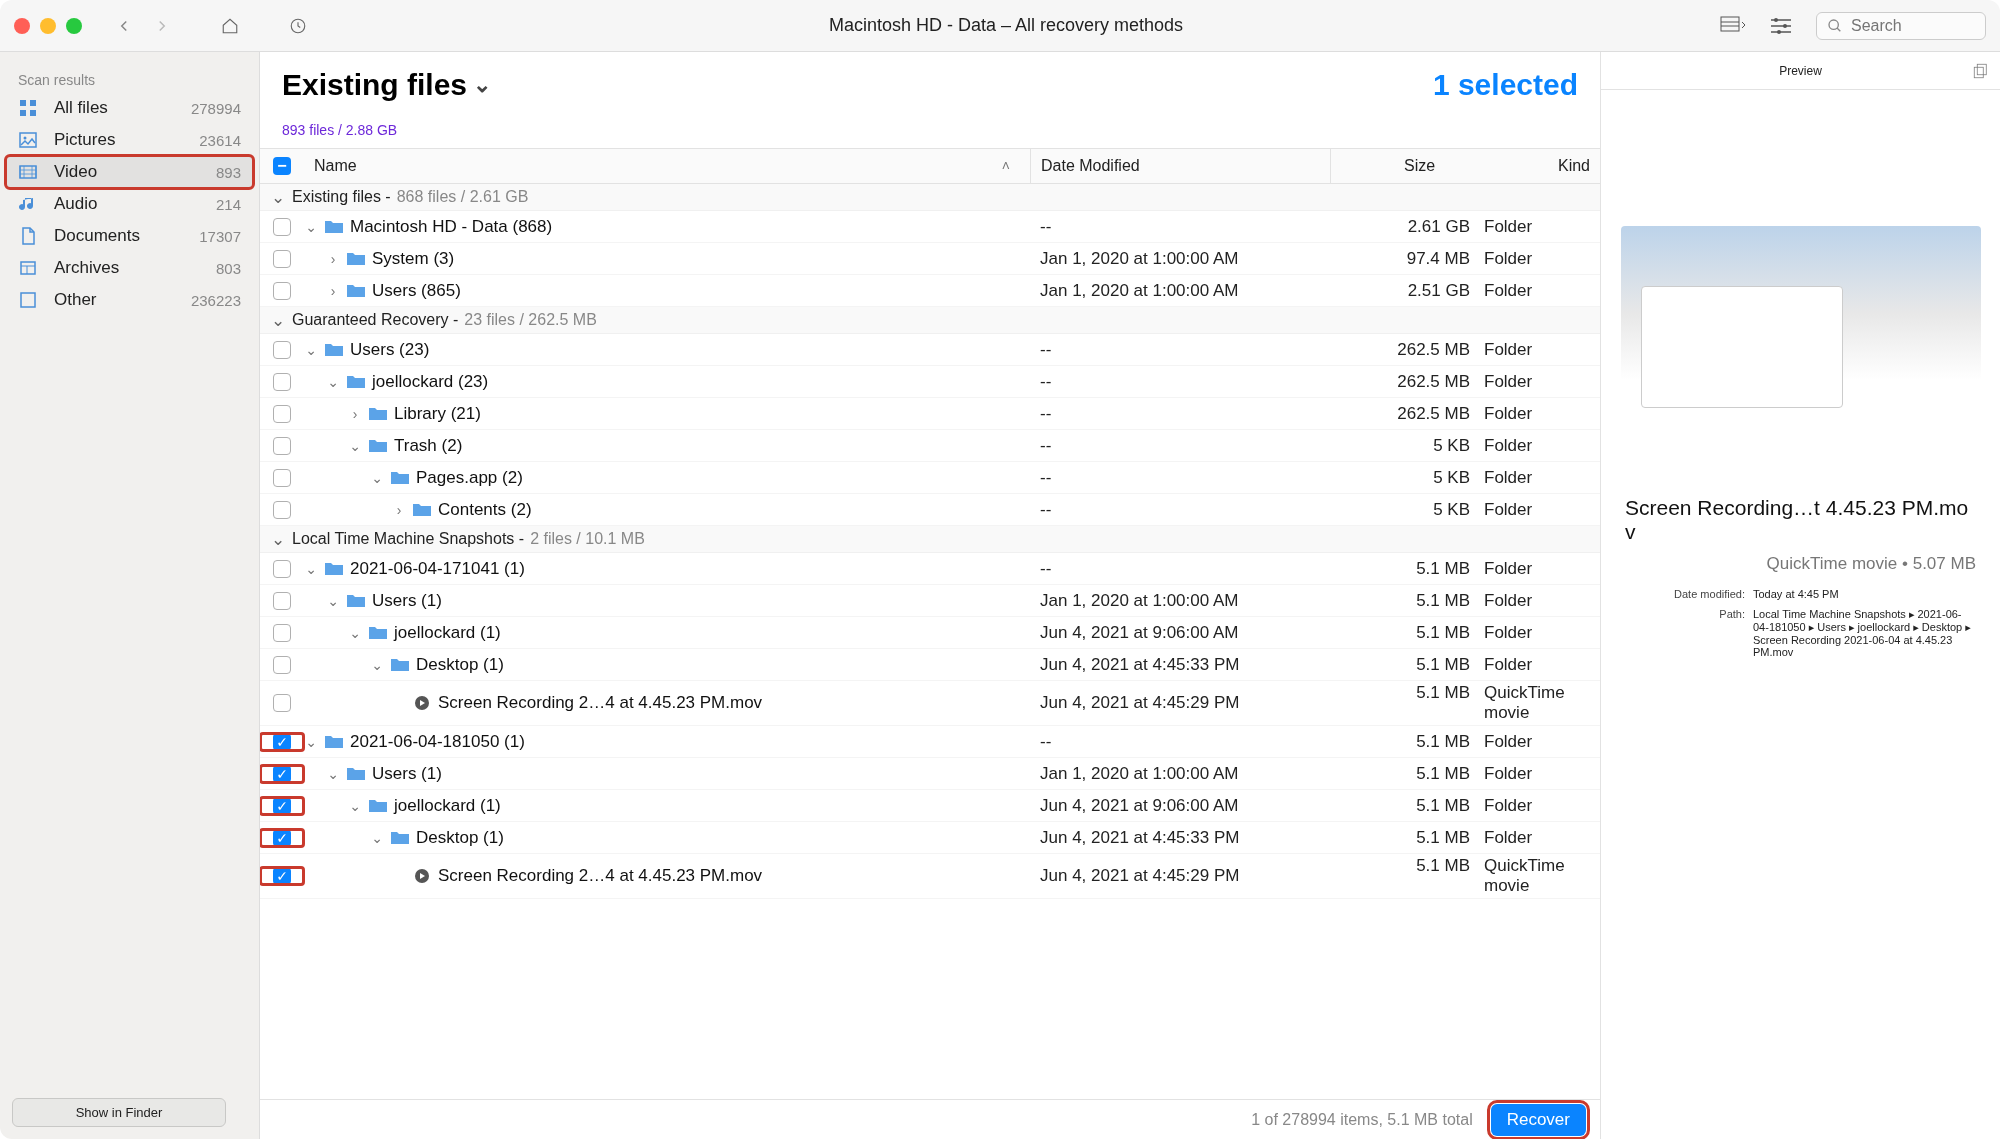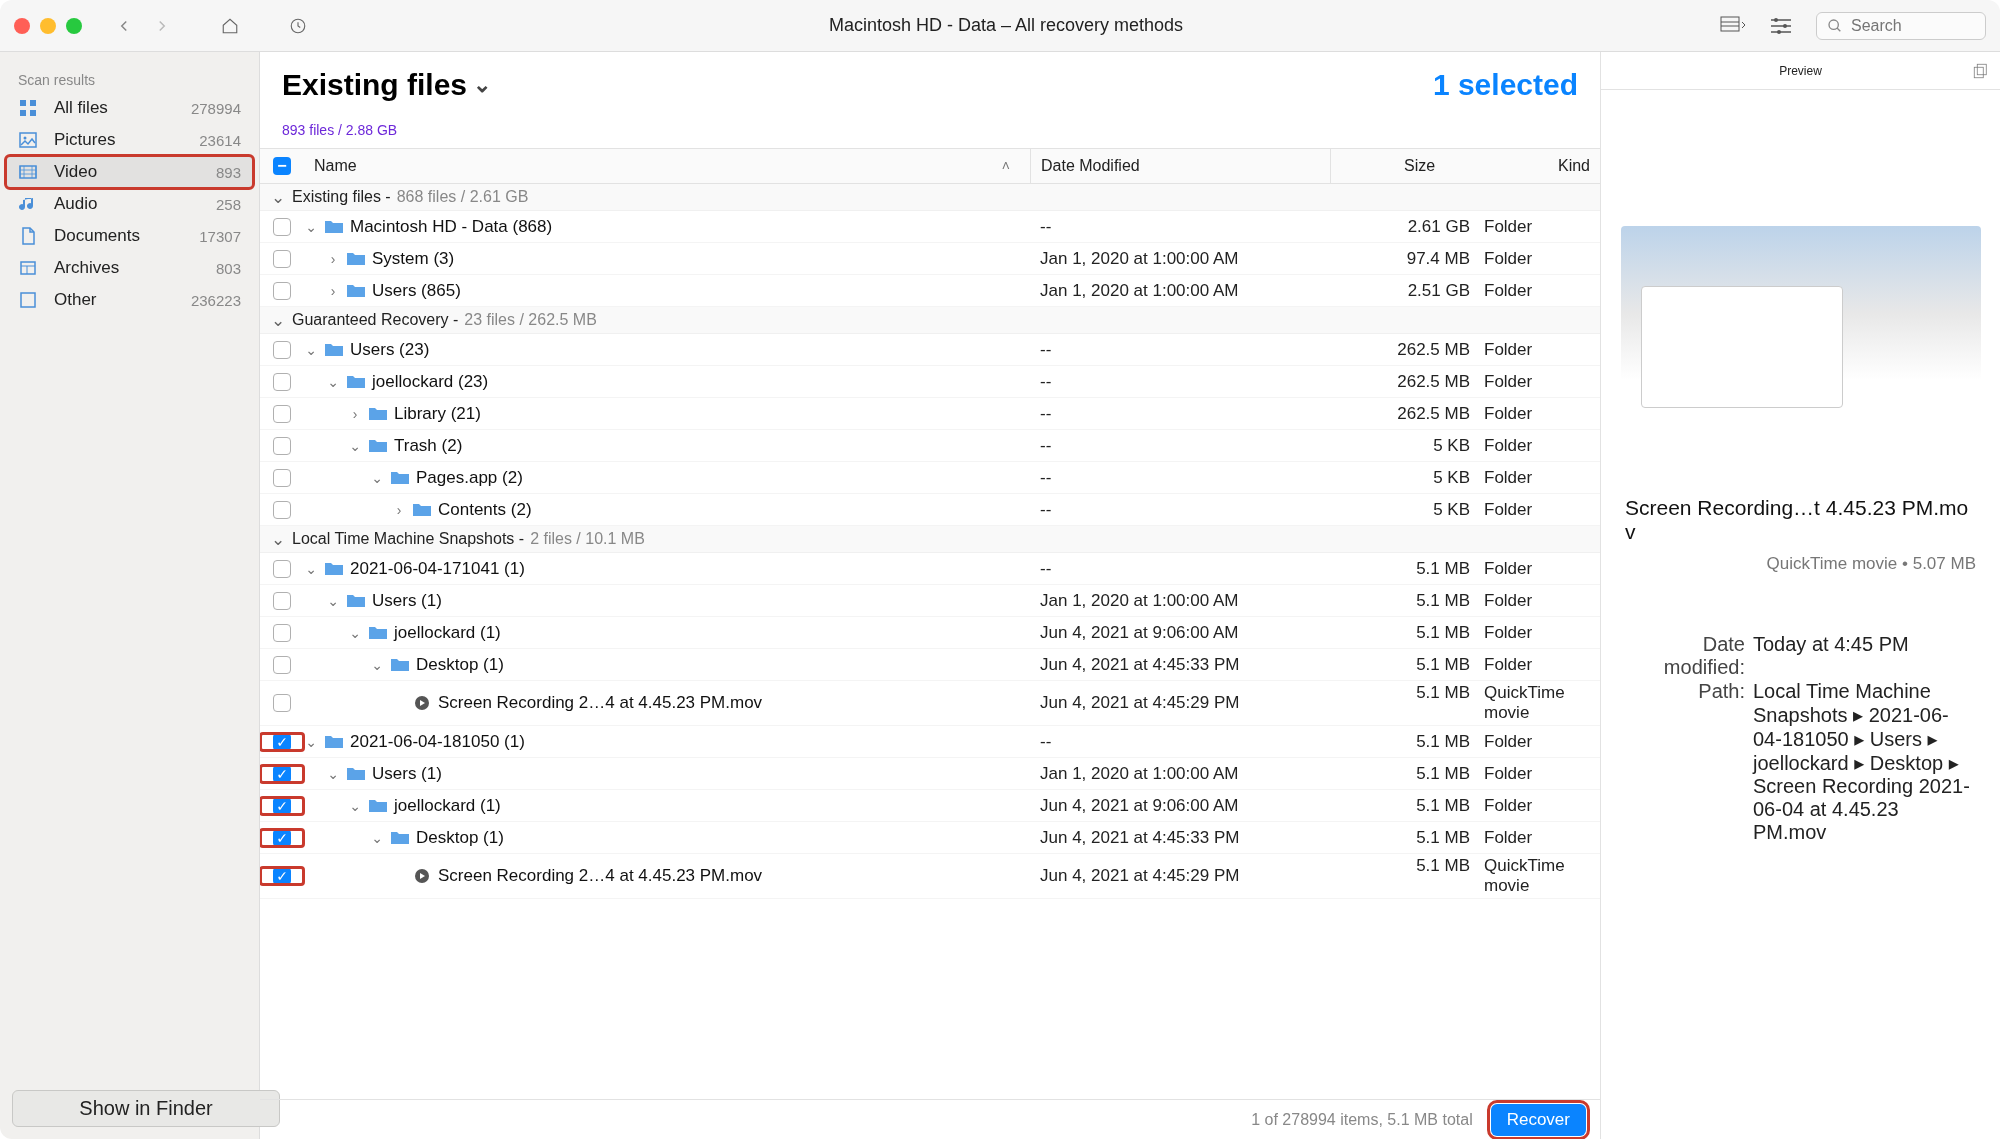--- a/index.html
+++ b/index.html
@@ -20,21 +20,21 @@
 .search-box input { border: none; outline: none; background: transparent; font-size: 16px; width: 110px; color: #666; }
 .body { flex: 1; display: flex; overflow: hidden; }
 .sidebar { width: 260px; background: #f1f0ee; border-right: 1px solid #ddd; display: flex; flex-direction: column; padding-top: 12px; }
 .sb-label { font-size: 14px; color: #888; padding: 8px 18px 4px; font-weight: 500; }
 .sb-item { display: flex; align-items: center; padding: 6px 18px; gap: 16px; font-size: 17px; color: #222; cursor: pointer; }
 .sb-item .icon { width: 20px; height: 20px; display: flex; align-items: center; justify-content: center; color: #4a8fd8; }
 .sb-item .count { margin-left: auto; color: #888; font-size: 15px; }
 .sb-item.active { background: rgba(0,0,0,0.06); border-radius: 5px; margin: 0 6px; padding-left: 12px; padding-right: 12px; }
 .sb-item.hl { outline: 3px solid #c93a2d; outline-offset: -1px; border-radius: 4px; }
 .sb-footer { margin-top: auto; padding: 12px; }
-.finder-btn { background: #e8e8e6; border: 1px solid #c8c8c6; border-radius: 6px; padding: 6px 14px; font-size: 20px; color: #222; cursor: pointer; width: 268px; }
+.finder-btn { background: #e8e8e6; border: 1px solid #c8c8c6; border-radius: 6px; padding: 6px 14px; font-size: 13px; color: #222; cursor: pointer; width: 214px; }
 .main { flex: 1; display: flex; flex-direction: column; overflow: hidden; }
 .header { padding: 16px 22px 10px; }
 .header h1 { font-size: 30px; font-weight: 700; display: inline-flex; align-items: center; gap: 6px; }
 .header h1 .chev { font-size: 22px; color: #444; }
 .header .selcount { float: right; font-size: 30px; font-weight: 700; color: #0a84ff; }
 .subhead { font-size: 14px; color: #6d28d9; margin-top: 20px; }
 .columns { display: flex; align-items: center; border-top: 1px solid #e2e2e2; border-bottom: 1px solid #e2e2e2; background: #fafafa; font-size: 16px; color: #222; }
 .col-check { width: 44px; display: flex; align-items: center; justify-content: center; }
 .col-name { flex: 1; padding: 8px 10px; display: flex; align-items: center; }
 .col-date { width: 300px; padding: 8px 10px; border-left: 1px solid #e2e2e2; }
@@ -66,21 +66,21 @@
 .indent-4 { padding-left: 88px; }
 .hl-checks { outline: 3px solid #c93a2d; outline-offset: -2px; border-radius: 3px; }
 .preview { width: 400px; border-left: 1px solid #e2e2e2; display: flex; flex-direction: column; }
 .preview-head { height: 38px; display: flex; align-items: center; justify-content: center; border-bottom: 1px solid #e2e2e2; font-size: 12px; color: #222; position: relative; }
 .preview-copy { position: absolute; right: 10px; color: #666; }
 .preview-body { flex: 1; display: flex; flex-direction: column; padding: 16px; overflow: auto; }
 .preview-thumb { width: 360px; height: 220px; background: linear-gradient(180deg, #bcd3ea 0%, #e8e8e8 40%, #fff 70%); border-radius: 4px; margin: 120px auto 20px; position: relative; overflow: hidden; }
 .preview-thumb::after { content:""; position:absolute; left:20px; top:60px; width:200px; height:120px; background:#fff; border:1px solid #ccc; border-radius:4px; }
 .pv-name { font-size: 21px; color: #111; padding: 30px 8px 8px; word-break: break-all; }
 .pv-sub { font-size: 17px; color: #777; text-align: right; padding: 2px 8px 10px; }
-.pv-meta { display: grid; grid-template-columns: 120px 1fr; gap: 1px 8px; font-size: 20px; color: #222; padding: 4px 8px; margin-top: 45px; }
+.pv-meta { display: grid; grid-template-columns: 120px 1fr; gap: 8px 8px; font-size: 11px; color: #222; padding: 4px 8px; }
 .pv-meta .lab { text-align: right; color: #444; }
 .footer { height: 40px; border-top: 1px solid #e2e2e2; display: flex; align-items: center; justify-content: flex-end; padding: 0 14px; gap: 18px; font-size: 16px; color: #888; }
 .recover { background: #0a84ff; color: #fff; border: none; border-radius: 6px; padding: 6px 16px; font-size: 17px; cursor: pointer; outline: 3px solid #c93a2d; outline-offset: 1px; }
 svg { display: block; }
 </style>
 </head>
 <body>
 
 <div class="window">
   <div class="titlebar">
@@ -174,21 +174,21 @@
             <span>Video</span>
             <span class="count">893</span>
           </div>
           <div class="sb-item">
             <span class="icon">
               <svg width="18" height="18" viewBox="0 0 18 18">
                 <path d="M6 3v9a3 3 0 1 1-2-2.8V5l10-2v8a3 3 0 1 1-2-2.8V3z" fill="#4a8fd8"></path>
               </svg>
             </span>
             <span>Audio</span>
-            <span class="count">258</span>
+            <span class="count">214</span>
           </div>
           <div class="sb-item">
             <span class="icon">
               <svg width="18" height="18" viewBox="0 0 18 18">
                 <path d="M4 1h7l4 4v12H4z" stroke="#4a8fd8" fill="none" stroke-width="1.5"></path>
                 <path d="M11 1v4h4" stroke="#4a8fd8" fill="none" stroke-width="1.5"></path>
               </svg>
             </span>
             <span>Documents</span>
             <span class="count">17307</span>

